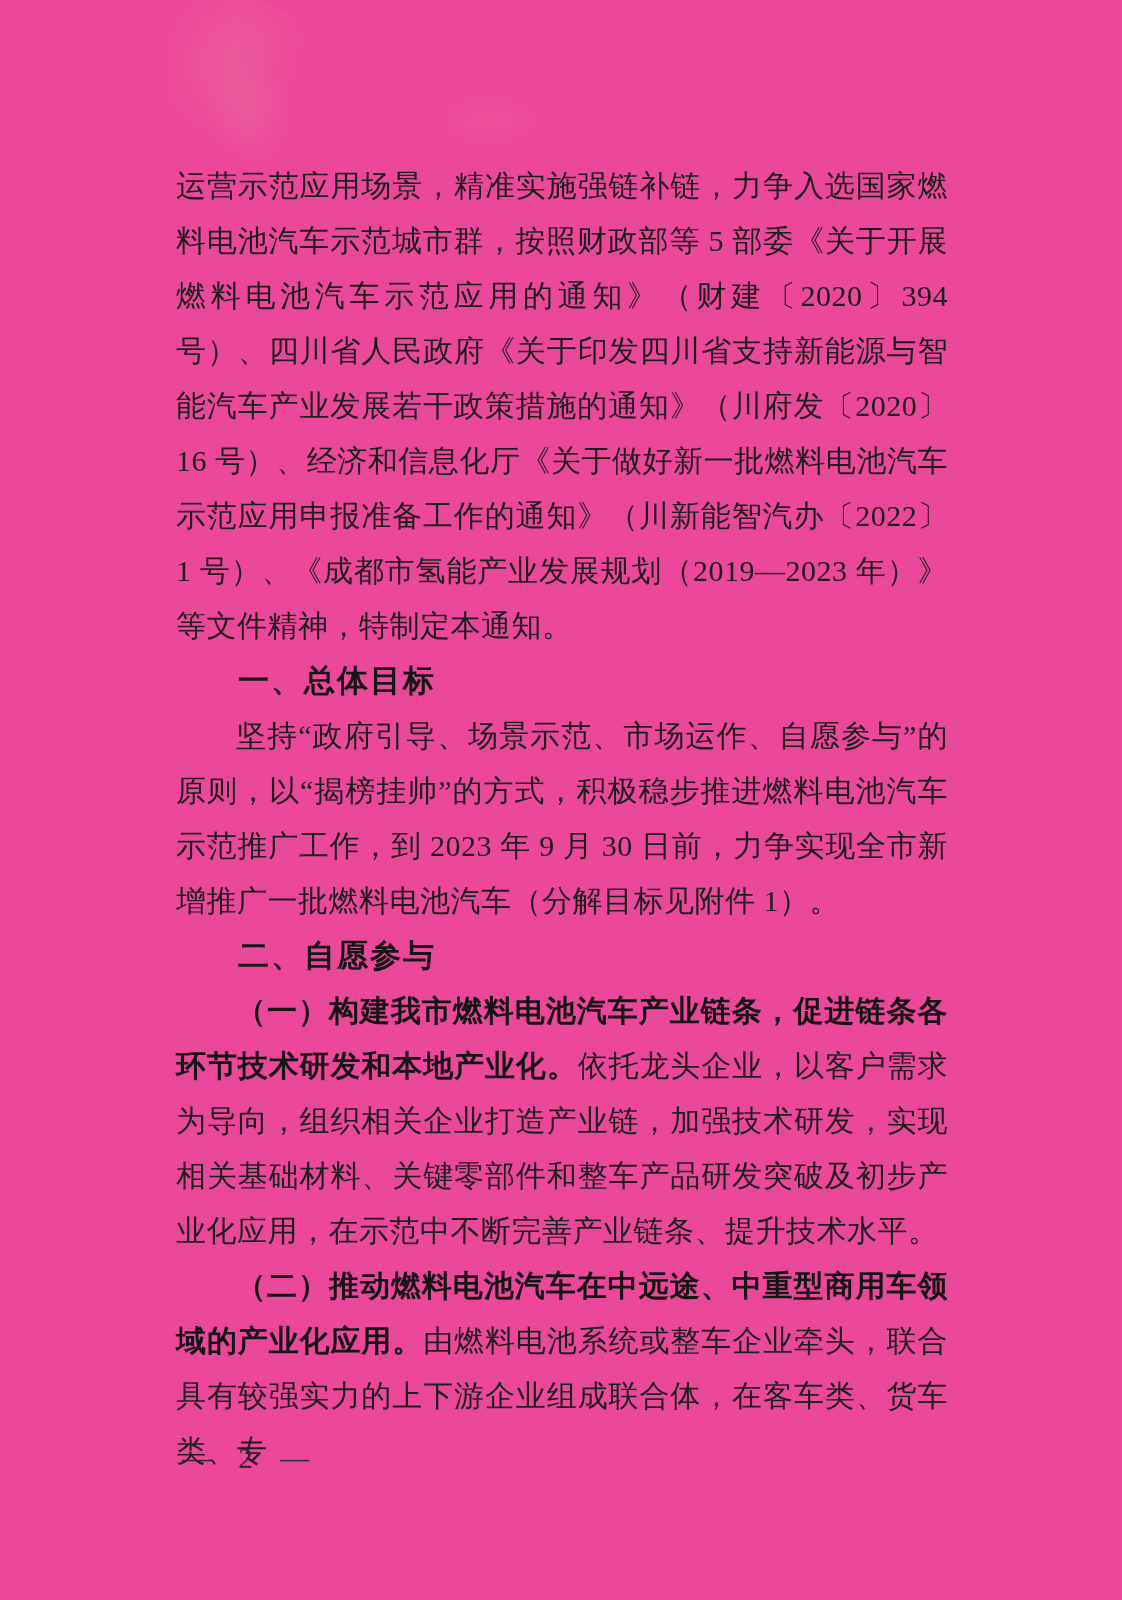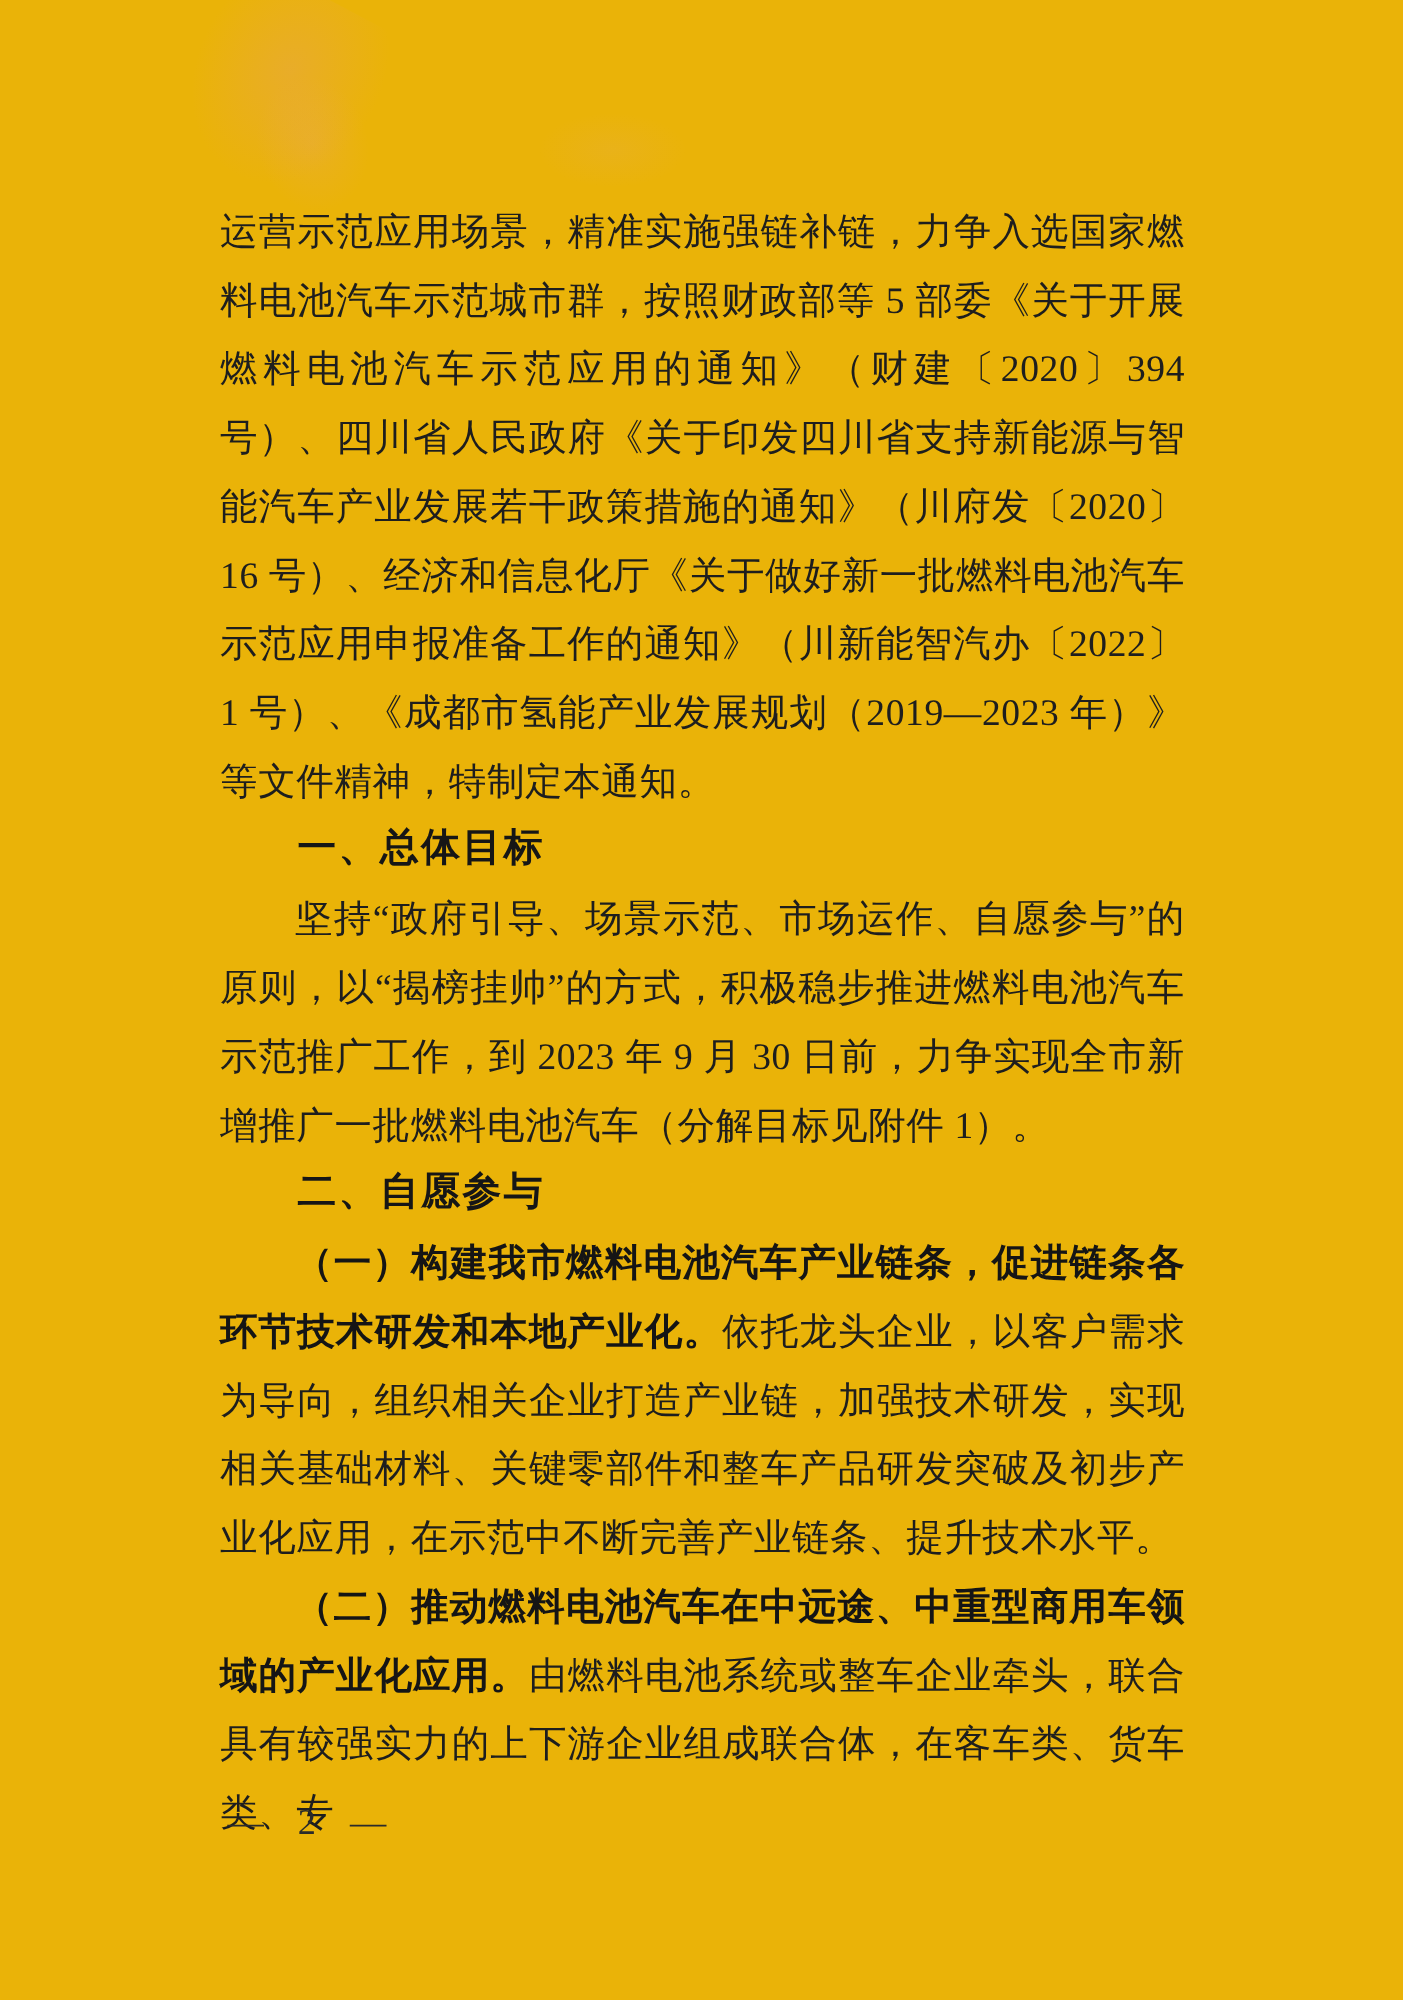--- a/index.html
+++ b/index.html
@@ -5,21 +5,21 @@
   html, body {
     margin: 0;
     padding: 0;
     background: #8a8a8a;
   }
   .page {
     position: relative;
     width: 1122px;
     height: 1600px;
     margin: 0 auto;
-    background: #eab308;
+    background: #ec4899;
     overflow: hidden;
     color: #1e1e1e;
     font-family: "Liberation Serif", "DejaVu Serif", serif;
   }
   
   .artifact-a {
     position: absolute; left: 150px; top: -10px;
     width: 150px; height: 160px;
     background: radial-gradient(ellipse at 50% 40%, rgba(228,150,158,0.22), rgba(228,150,158,0.0) 70%);
     transform: rotate(28deg);
@@ -51,21 +51,21 @@
   }
   .content p {
     margin: 0;
     padding: 0;
   }
   .indent {
     text-indent: 2em;
   }
   .heading {
     text-indent: 2em;
-    font-family: Liberation Mono, monospace;
+    font-family: Liberation Serif, serif;
     font-weight: 700;
     font-size: 31px;
     letter-spacing: 2px;
     color: #161616;
   }
   .lead-bold {
     font-weight: 700;
     color: #151515;
   }
   .footer {

